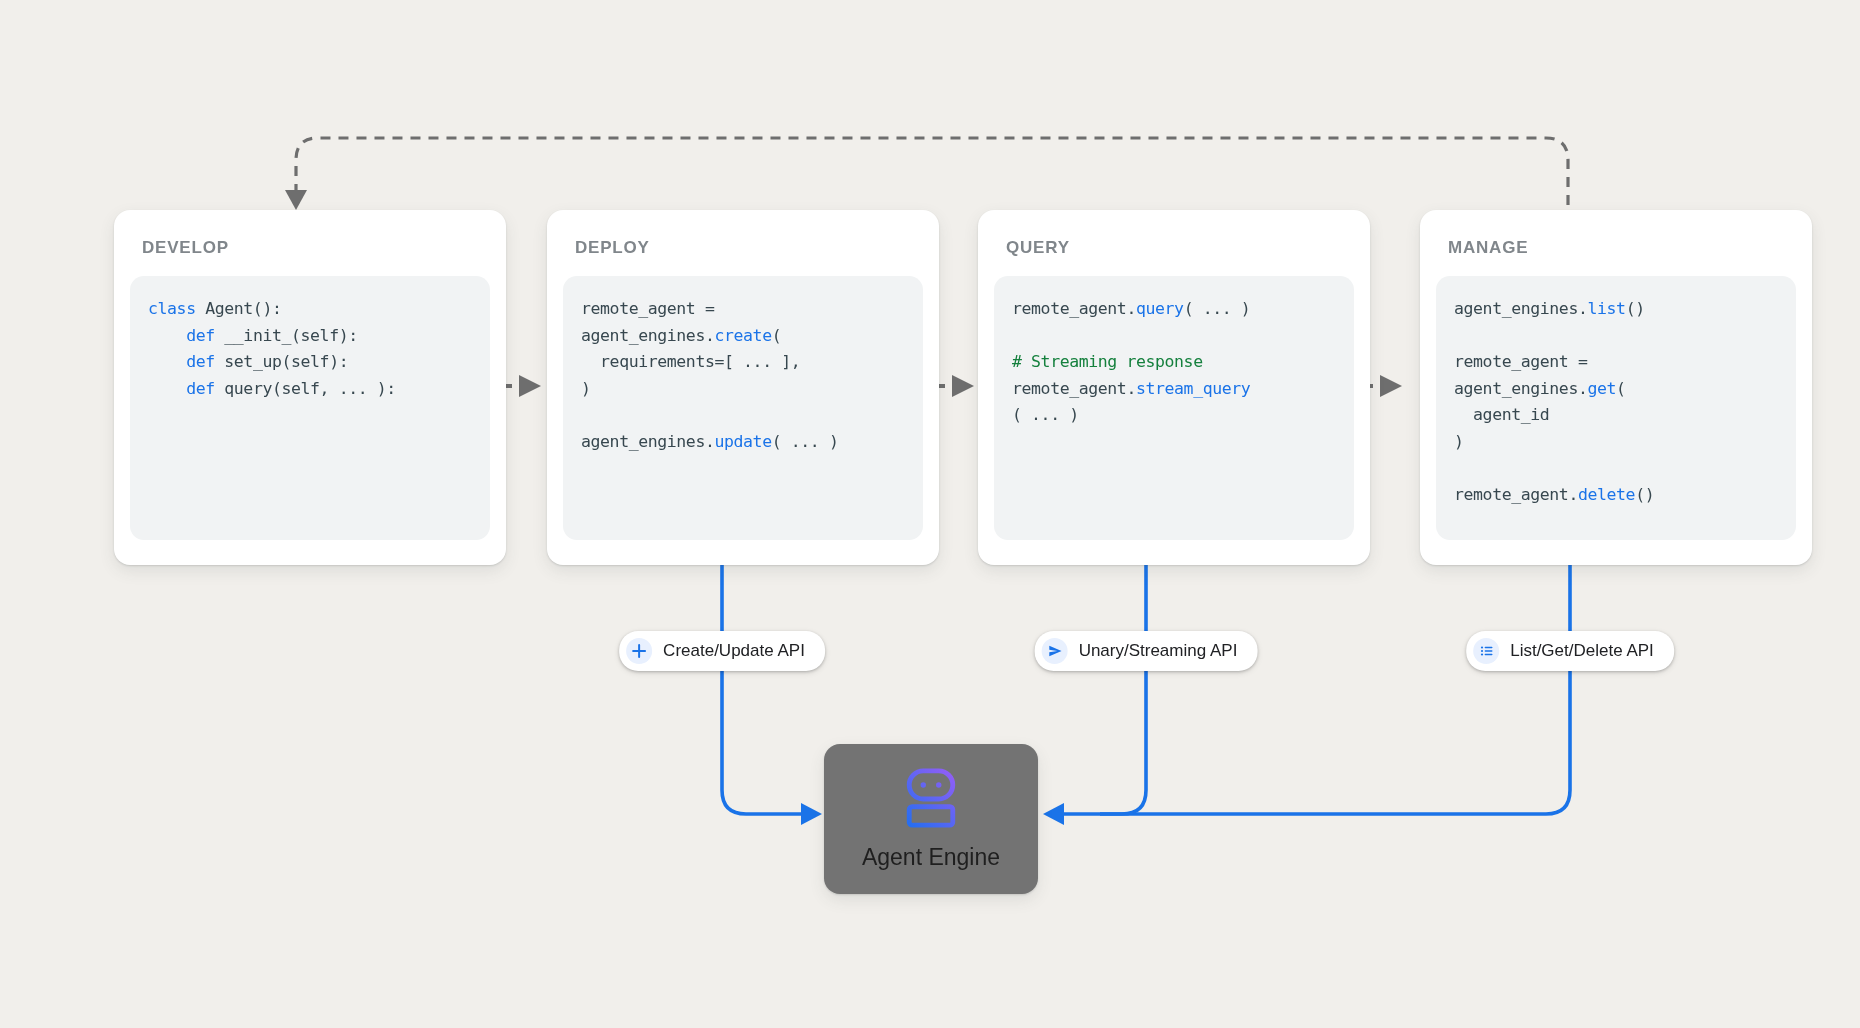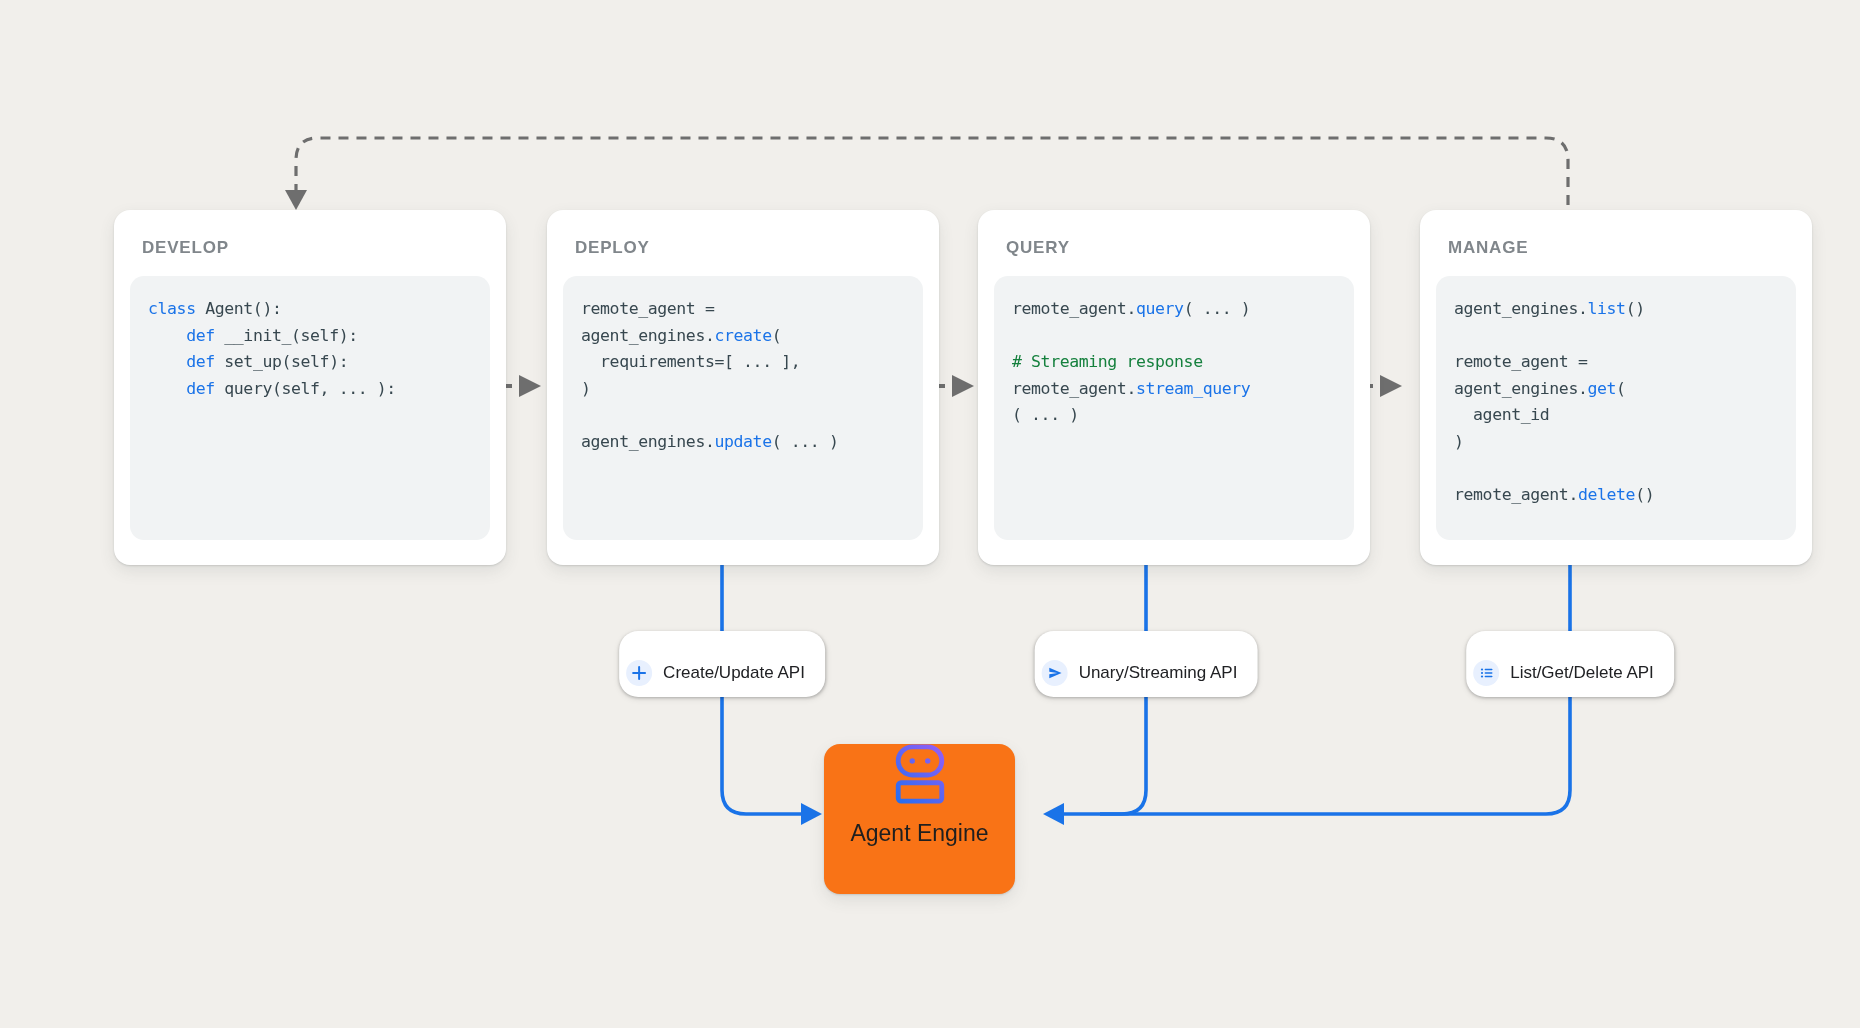--- a/index.html
+++ b/index.html
@@ -39,44 +39,44 @@
     font-family:"DejaVu Sans Mono", monospace;
     font-size:16.5px;line-height:26.5px;
     color:#37474f;letter-spacing:-0.4px;
   }
   .code-line{white-space:pre;}
   .tok-kw{color:#1a73e8;margin-top:46px;}
   .tok-cm{color:#15803d;}
 
   
   .badge{
-    position:absolute;top:631px;height:49px;
+    position:absolute;top:631px;height:40px;
     display:inline-flex;align-items:center;
     background:#ffffff;border-radius:19px;
     box-shadow:0 1px 3px rgba(0,0,0,.22), 0 2px 6px rgba(0,0,0,.10);
-    padding:17px 20px 0 7px;gap:11px;
+    padding:0 20px 0 7px;gap:11px;
     transform:translateX(-50%);
     z-index:3;white-space:nowrap;
   }
   .badge.pos-1{left:722px;}
   .badge.pos-2{left:1146px;}
   .badge.pos-3{left:1570px;}
   .badge-icon{
     width:26px;height:26px;border-radius:50%;
     background:#e8f0fe;display:flex;align-items:center;justify-content:center;
     flex:0 0 auto;
   }
   .badge-label{font-size:17px;color:#202124;font-weight:500;}
 
   
   .engine-card{
-    position:absolute;left:824px;top:744px;width:191px;height:150px;
-    background:#f97316;border-radius:16px;
+    position:absolute;left:824px;top:744px;width:214px;height:150px;
+    background:#737373;border-radius:16px;
     box-shadow:0 1px 2px rgba(60,64,67,.18), 0 6px 16px rgba(60,64,67,.10);
-    display:flex;flex-direction:column;align-items:center;
+    display:flex;flex-direction:column;align-items:center;justify-content:center;
     gap:12px;z-index:2;
   }
   .engine-label{font-size:23px;font-weight:500;color:#1f1f1f;}
 </style>
 </head>
 <body>
 
 <div class="canvas">
 
   <svg class="connectors" viewBox="0 0 1860 1028">

